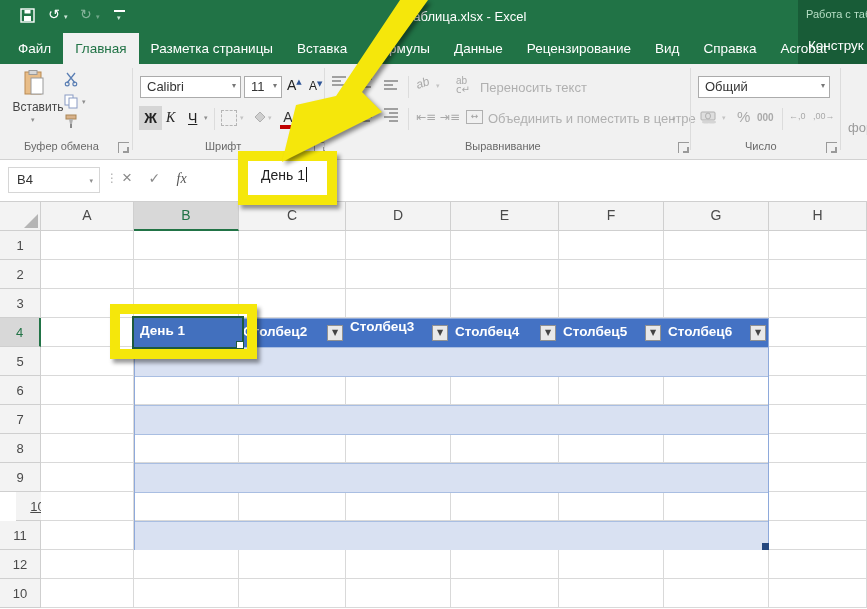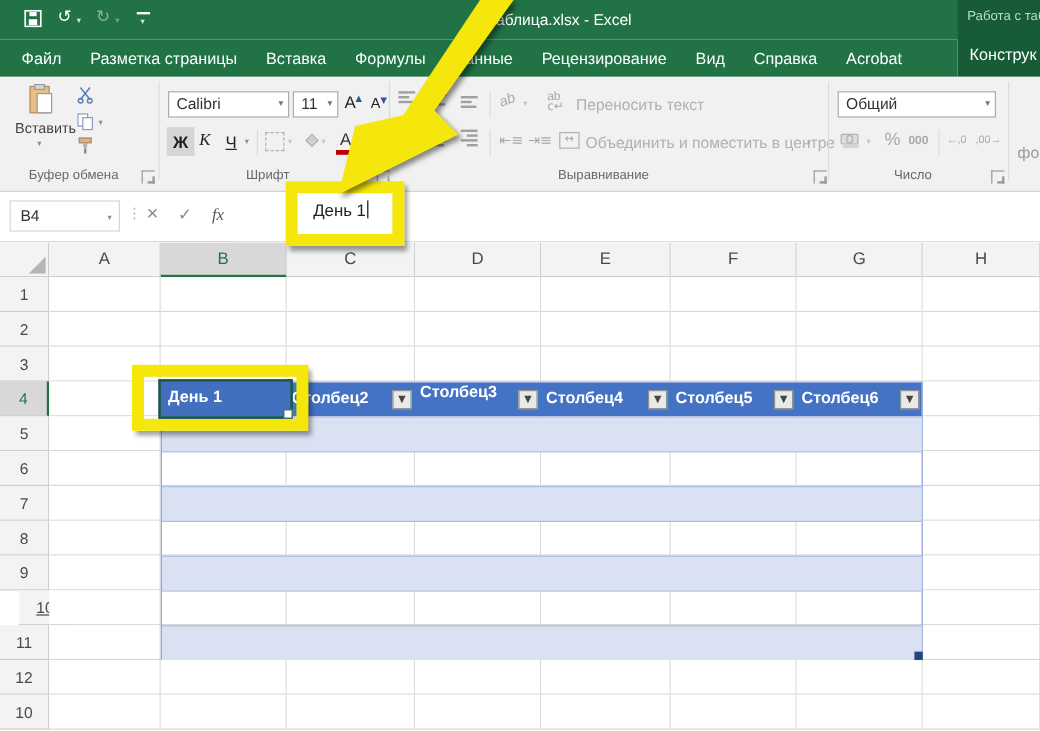--- a/index.html
+++ b/index.html
@@ -81,20 +81,21 @@
     <span id="title-text" class="abs" style="left:406px;">Таблица.xlsx - Excel</span>
   </div>
 
   <div id="ctx-block" class="abs">
     <span id="ctx-label" class="abs">Работа с таб</span>
     <span id="ctx-tab" class="abs">Конструк</span>
   </div>
 
   <div id="tabrow" class="abs">
       <span class="tab">Файл</span>
+      <span class="tab active">Главная</span>
       <span class="tab">Разметка страницы</span>
       <span class="tab">Вставка</span>
       <span class="tab">Формулы</span>
       <span class="tab">Данные</span>
       <span class="tab">Рецензирование</span>
       <span class="tab">Вид</span>
       <span class="tab">Справка</span>
       <span class="tab">Acrobat</span>
     </div>
 

